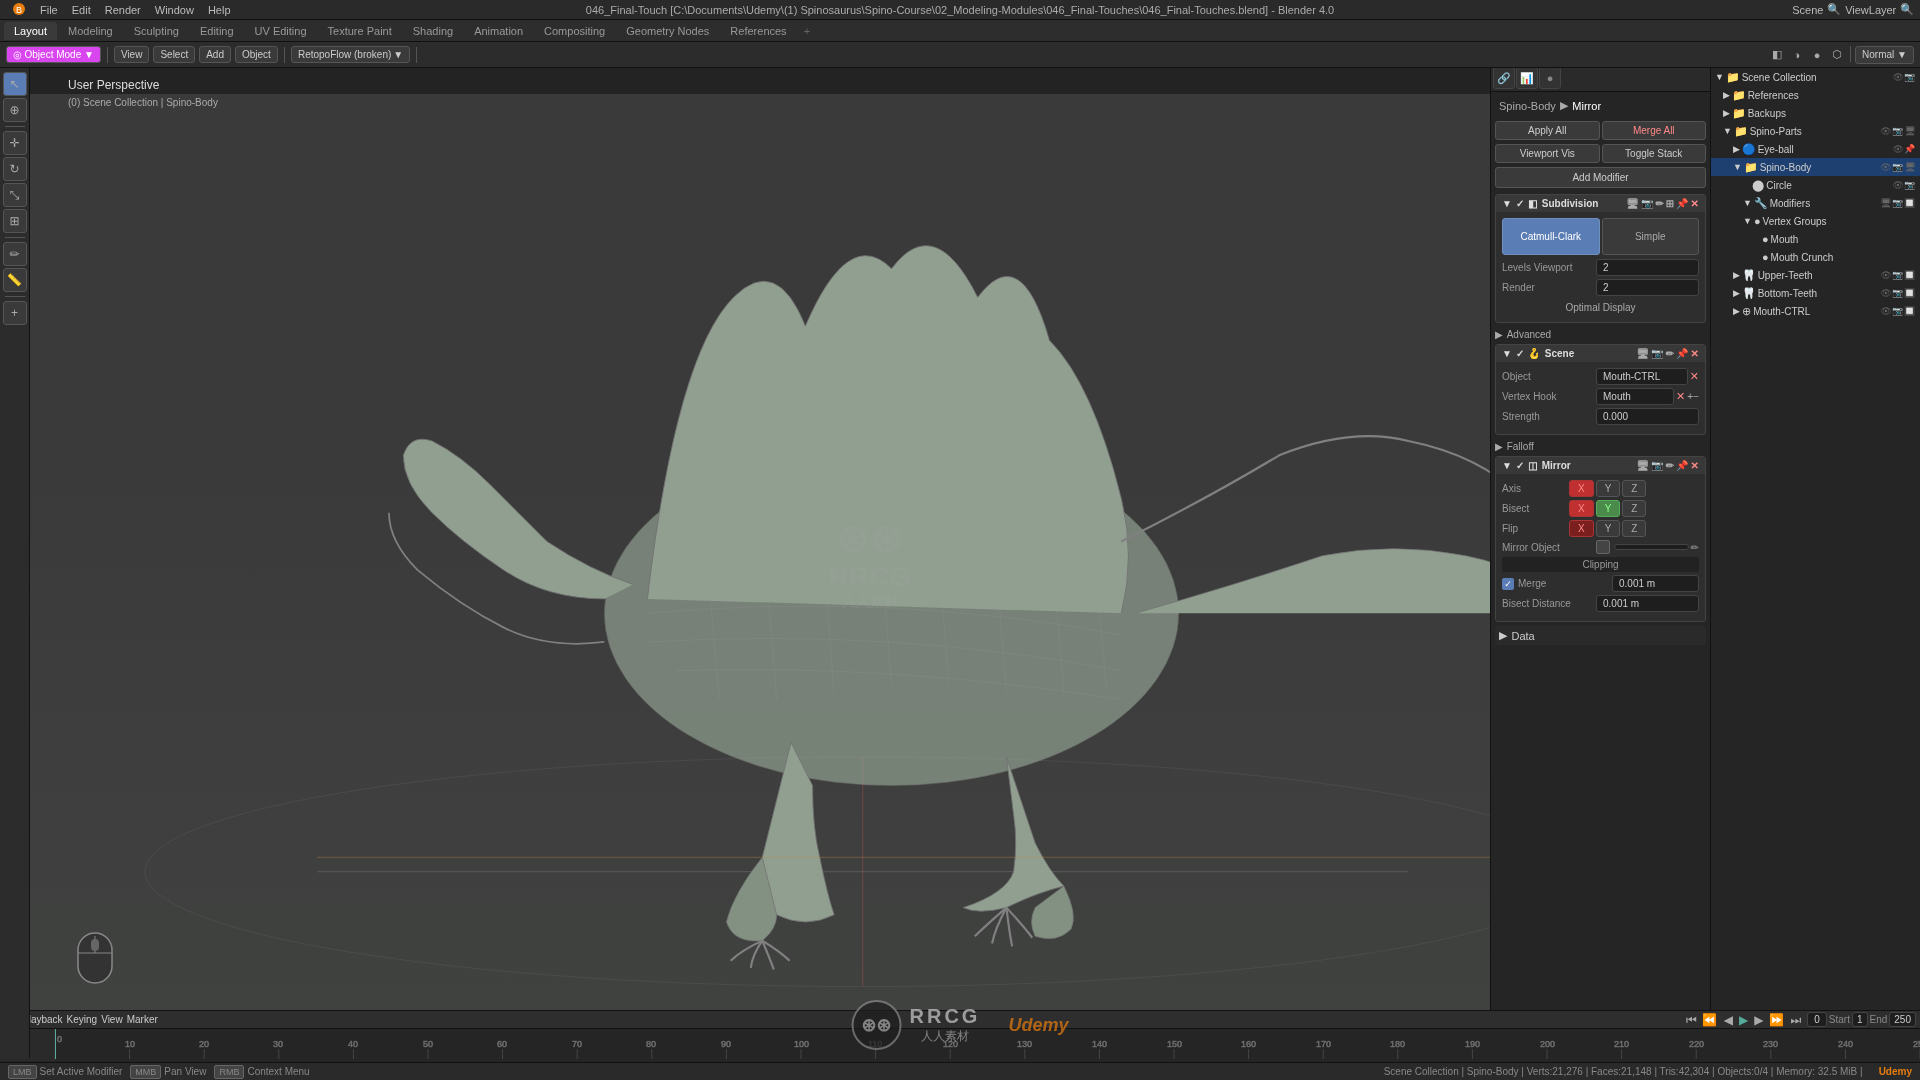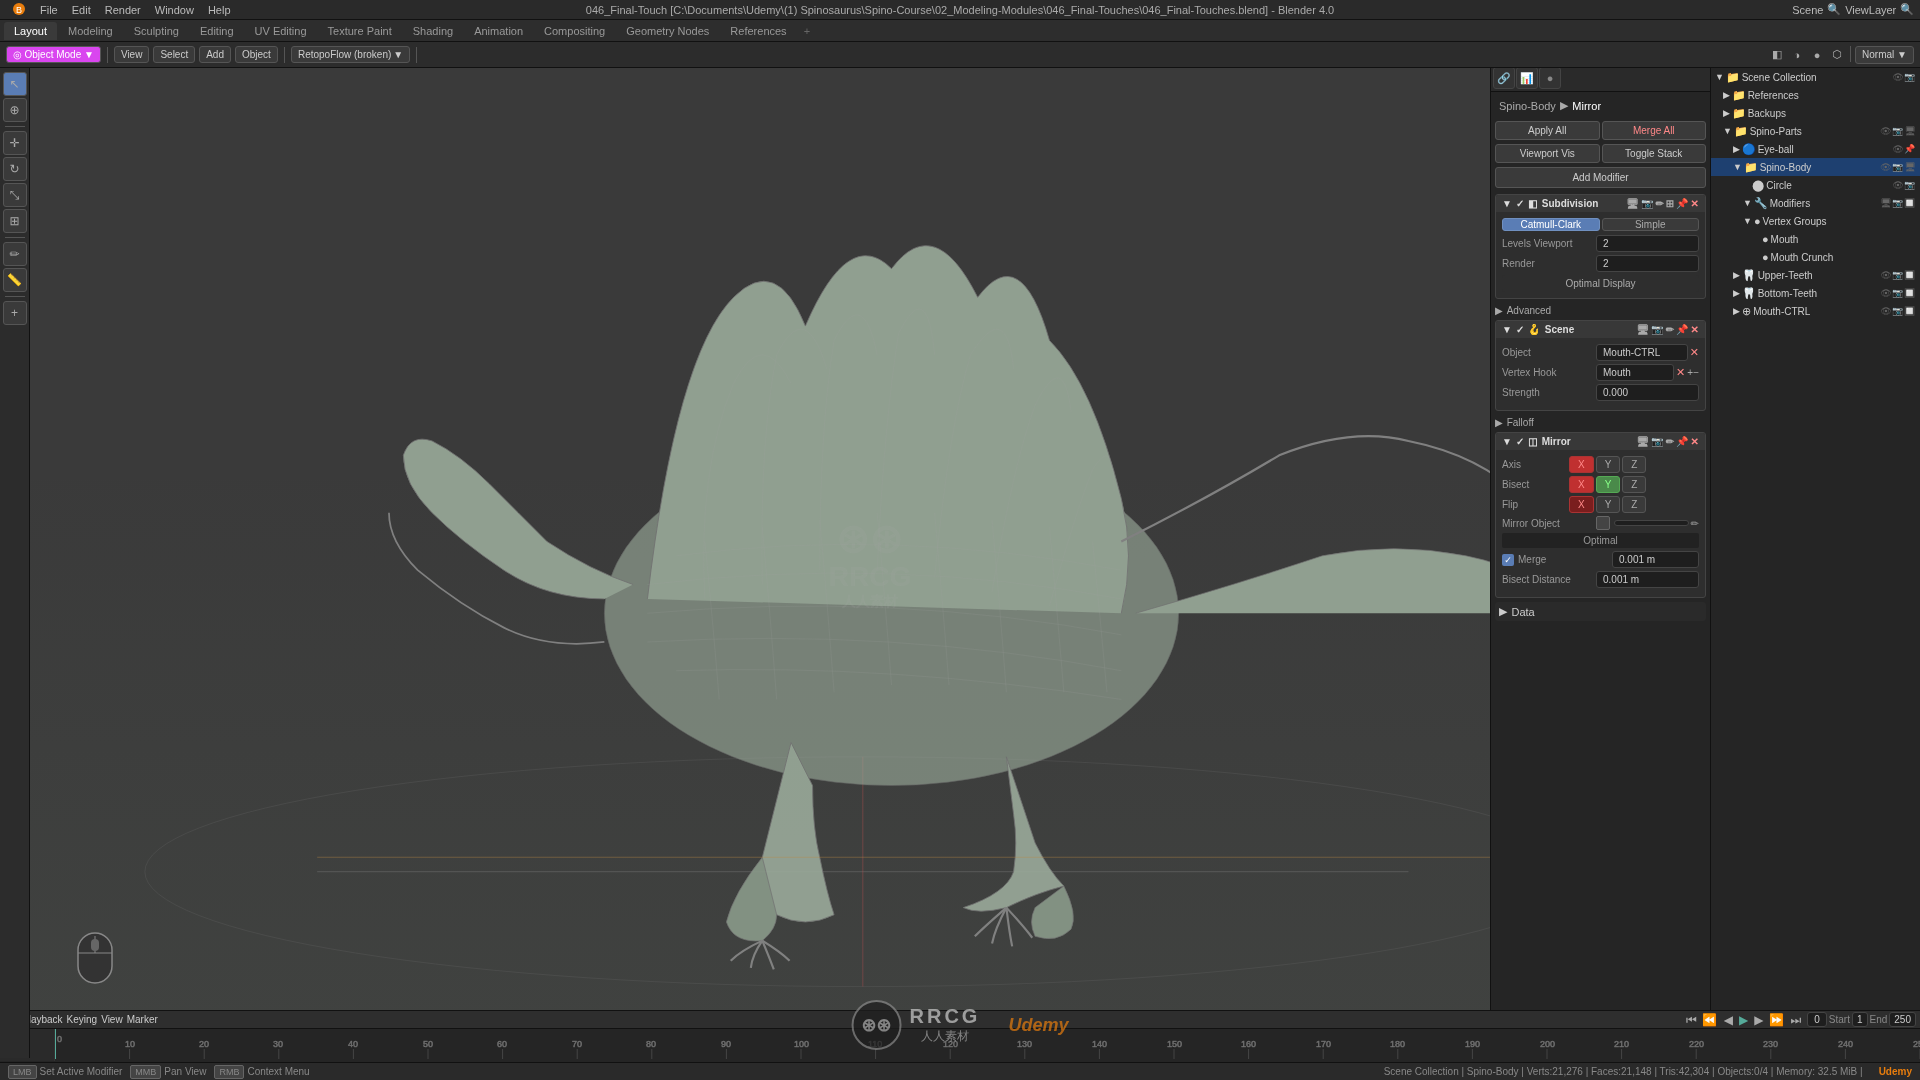--- a/index.html
+++ b/index.html
@@ -378,21 +378,21 @@
       padding: 6px;
     }
 
     .catmull-row {
       display: flex;
       gap: 2px;
       margin-bottom: 4px;
     }
     .catmull-btn {
       flex: 1;
-      padding: 0;
+      padding: 12px;
       border-radius: 3px;
       text-align: center;
       font-size: 10px;
       cursor: pointer;
     }
     .catmull-btn.active {
       background: #5a7db5;
       color: #fff;
       border: 1px solid #7090c0;
     }
@@ -770,20 +770,34 @@
         <polygon points="1158,377 1163,390 1153,390"></polygon>
         <polygon points="1170,380 1175,393 1165,393"></polygon>
         <polygon points="1128,372 1133,360 1123,360"></polygon>
         <polygon points="1143,370 1148,358 1138,358"></polygon>
       </g>
     </g>
 
     <line x1="200" y1="530" x2="1160" y2="530" stroke="#b84" stroke-width="0.7" opacity="0.4"></line>
   </svg>
 
+  <div class="viewport-header">
+    <div class="viewport-overlay">
+      <div class="line1">User Perspective</div>
+      <div class="line2">(0) Scene Collection | Spino-Body</div>
+    </div>
+
+    <div style="margin-left:auto;display:flex;gap:2px;align-items:center;">
+      <div class="vp-icon">◧</div>
+      <div class="vp-icon">◑</div>
+      <div class="vp-icon">●</div>
+      <div class="vp-icon">⊞</div>
+      <div class="vp-icon">⬡</div>
+    </div>
+  </div>
 
   <div class="options-btn">Options</div>
 
   <div class="nav-cube">
     <svg width="80" height="80" viewBox="0 0 80 80">
       <circle cx="40" cy="40" r="35" fill="rgba(30,30,30,0.5)" stroke="#666" stroke-width="1"></circle>
       <circle cx="40" cy="10" r="8" fill="#4a6fa5" stroke="#6090c0" stroke-width="1"></circle>
       <text x="40" y="14" text-anchor="middle" fill="#fff" font-size="7">Top</text>
       <circle cx="70" cy="40" r="8" fill="#a54a4a" stroke="#c06060" stroke-width="1"></circle>
       <text x="70" y="44" text-anchor="middle" fill="#fff" font-size="6">Right</text>
@@ -976,21 +990,21 @@
 
         <div class="prop-row">
           <div class="prop-label">Mirror Object</div>
           <div class="object-field" style="flex:1;">
             <div style="width:14px;height:14px;background:#444;border:1px solid #666;border-radius:2px;margin-right:2px;"></div>
             <div style="flex:1;background:#1e1e1e;border:1px solid #444;border-radius:3px;padding:2px 4px;font-size:10px;color:#666;"></div>
             <div style="color:#aaa;cursor:pointer;font-size:10px;">✏</div>
           </div>
         </div>
 
-        <div class="clipping-label">Optimal</div>
+        <div class="clipping-label">Clipping</div>
 
         <div class="merge-row">
           <div class="merge-checkbox">✓</div>
           <div class="prop-label">Merge</div>
           <div class="prop-value">0.001 m</div>
         </div>
 
         <div class="prop-row">
           <div class="prop-label">Bisect Distance</div>
           <div class="prop-value">0.001 m</div>

